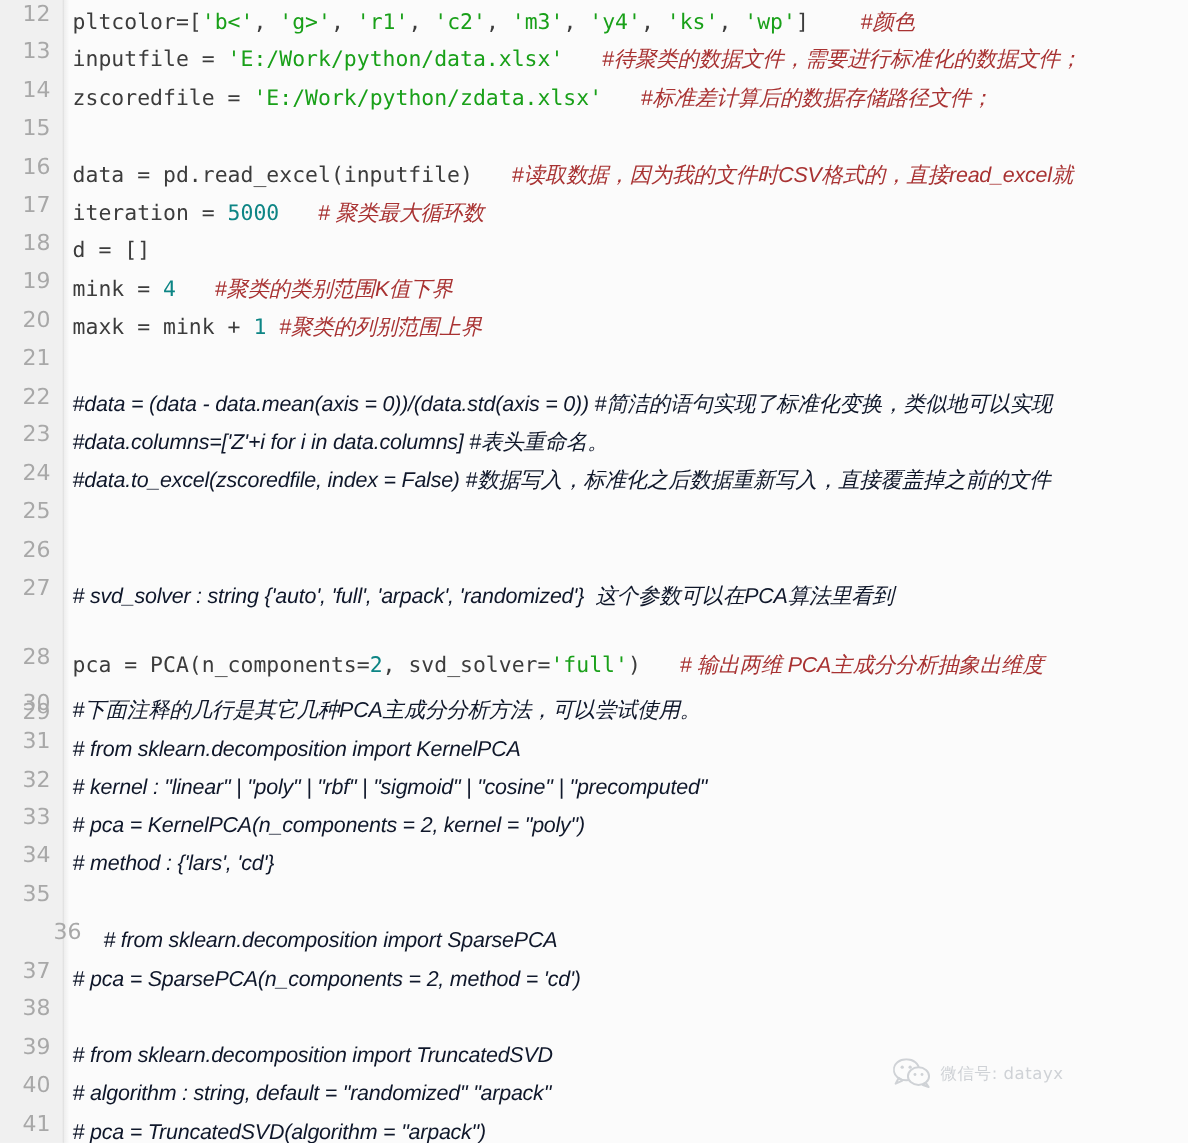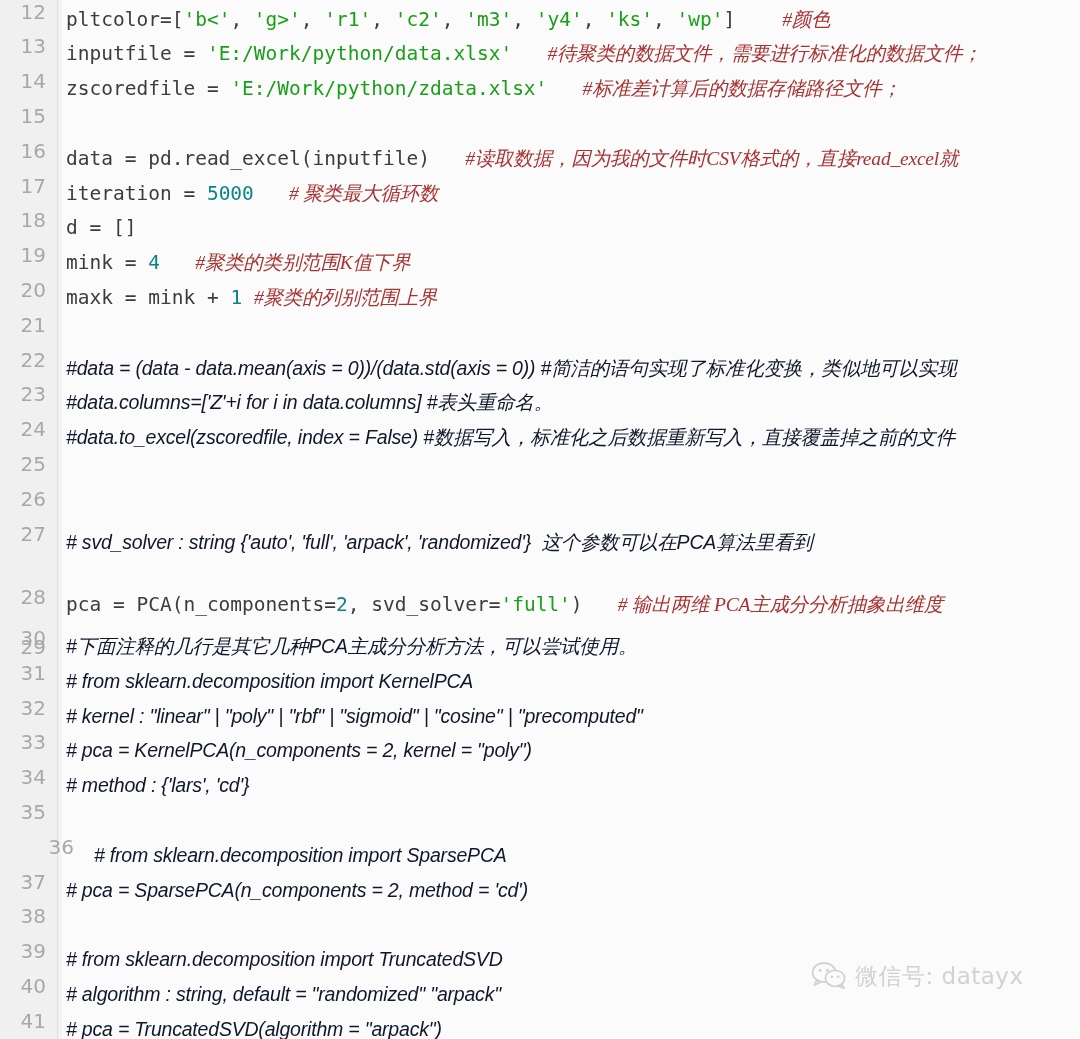--- a/index.html
+++ b/index.html
@@ -93,41 +93,41 @@
   
   .comment-line {
     font-family: "Liberation Sans", "DejaVu Sans", sans-serif;
     font-style: italic;
     color: #0f172a;
     font-size: 19.5px;
     letter-spacing: -0.2px;
   }
   
   .c-inline {
-    font-family: Liberation Serif, serif;
+    font-family: Liberation Sans, sans-serif;
     font-style: italic;
     color: #a83232;
     letter-spacing: -0.2px;
   }
 
   
   .watermark {
     position: absolute;
     left: 812px;
     top: 962px;
     display: flex;
     align-items: center;
     gap: 9px;
     color: #cfd2d6;
     z-index: 5;
     user-select: none;
   }
   .watermark .wm-text {
     font-family: "DejaVu Sans", "Liberation Sans", sans-serif;
-    font-size: 23px;
+    font-size: 15px;
     line-height: 24px;
     color: #cfd2d6;
     letter-spacing: 0.5px;
   }
   .watermark svg { display: block; }
 </style>
 </head>
 <body>
 
 <div id="screenshot">

